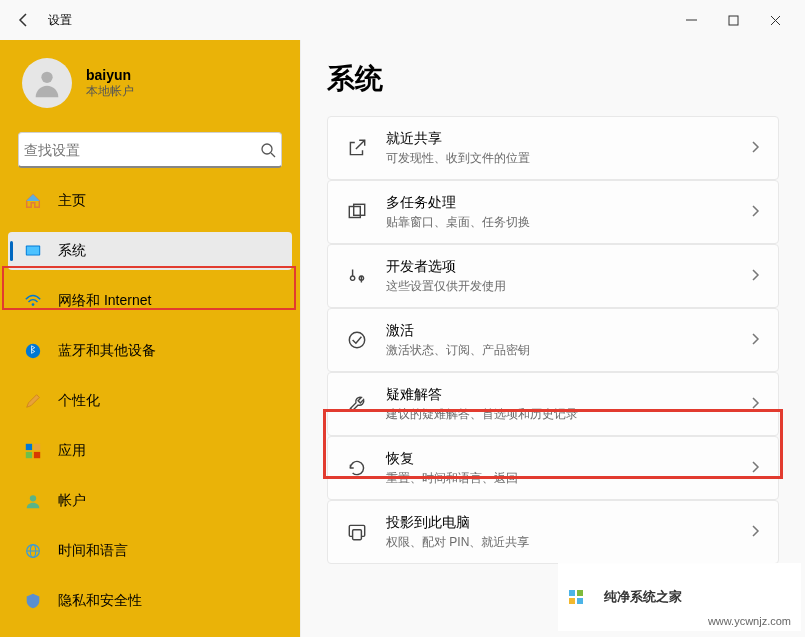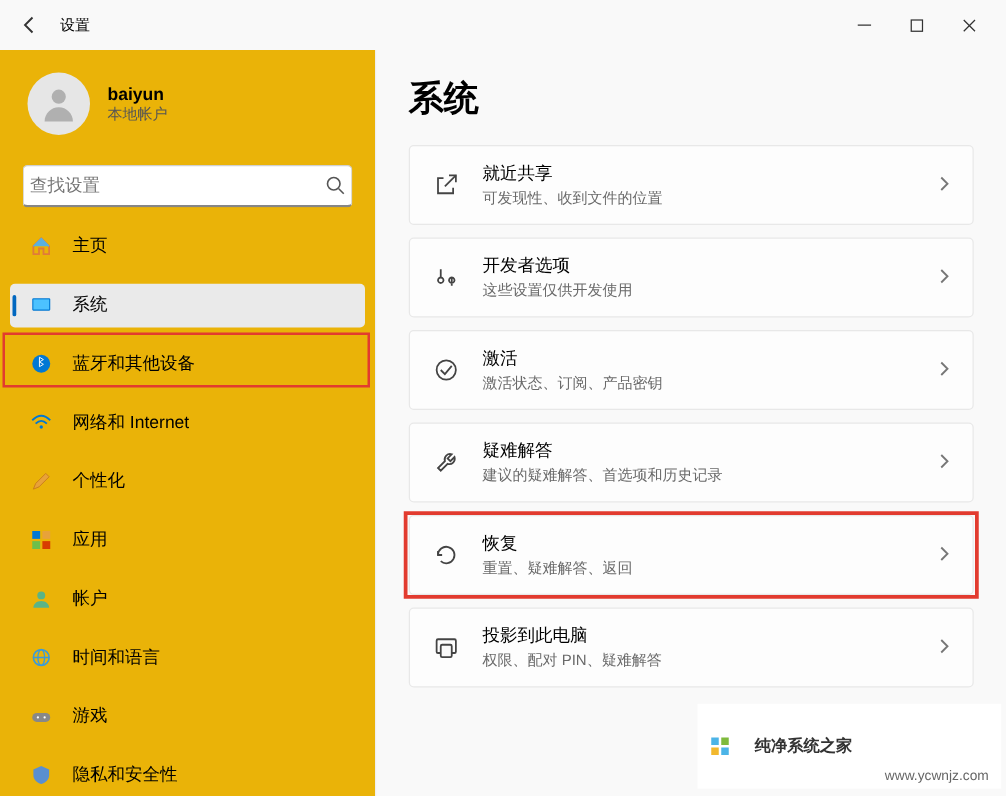--- a/index.html
+++ b/index.html
@@ -32,21 +32,21 @@
 .nav-item.active { background: #eaeaea; }
 .nav-item.active::before { content: ""; position: absolute; left: 2px; top: 9px; bottom: 9px; width: 3px; background: #0067c0; border-radius: 2px; }
 .nav-item .icon { width: 18px; height: 18px; display: flex; align-items: center; justify-content: center; }
 
 
 .red-box-sidebar { position: absolute; border: 2px solid #e23b2f; left: 2px; right: 4px; top: 226px; height: 44px; pointer-events: none; }
 
 
 .content { flex: 1; padding: 20px 26px 0 26px; overflow-y: auto; background: #f9f9f9; border-left: 1px solid rgba(0,0,0,0.04);}
 .page-title { font-size: 28px; font-weight: 600; margin-bottom: 18px; }
-.card-list { display: flex; flex-direction: column; gap: 10px; position: relative; }
+.card-list { display: flex; flex-direction: column; position: relative; }
 .card { background: #fdfdfd; border: 1px solid #e8e8e8; border-radius: 4px; height: 64px; display: flex; align-items: center; padding: 0 18px; cursor: pointer; }
 .card-icon { width: 22px; height: 22px; margin-right: 18px; color: #444; display: flex; align-items: center; justify-content: center; }
 .card-text { flex: 1; }
 .card-title { font-size: 14px; }
 .card-sub { font-size: 12px; color: #6a6a6a; margin-top: 2px; }
 .card-chevron { color: #777; font-size: 14px; }
 
 .red-box-card { position: absolute; border: 3px solid #e23b2f; left: -4px; right: -4px; pointer-events: none; }
 
 
@@ -123,35 +123,35 @@
             <svg viewBox="0 0 20 20">
               <rect x="2" y="4" width="16" height="11" rx="1" fill="#0078d4"></rect>
               <rect x="3" y="5" width="14" height="9" fill="#4cc2ff"></rect>
             </svg>
           </span>
           <span>系统</span>
         </div>
         <div class="nav-item">
           <span class="icon">
             <svg viewBox="0 0 20 20">
-              <circle cx="10" cy="10" r="8" fill="#0078d4"></circle>
-              <path d="M8 5 L13 8 L8 11 L13 14 L8 17 M8 5 V17" stroke="#fff" stroke-width="1.2" fill="none" transform="scale(0.7) translate(4 1)"></path>
-            </svg>
-          </span>
-          <span>蓝牙和其他设备</span>
-        </div>
-        <div class="nav-item">
-          <span class="icon">
-            <svg viewBox="0 0 20 20">
               <path d="M2 8 Q10 0 18 8" stroke="#0078d4" stroke-width="1.6" fill="none"></path>
               <path d="M5 11 Q10 6 15 11" stroke="#0078d4" stroke-width="1.6" fill="none"></path>
               <circle cx="10" cy="14" r="1.5" fill="#0078d4"></circle>
             </svg>
           </span>
           <span>网络和 Internet</span>
+        </div>
+        <div class="nav-item">
+          <span class="icon">
+            <svg viewBox="0 0 20 20">
+              <circle cx="10" cy="10" r="8" fill="#0078d4"></circle>
+              <path d="M8 5 L13 8 L8 11 L13 14 L8 17 M8 5 V17" stroke="#fff" stroke-width="1.2" fill="none" transform="scale(0.7) translate(4 1)"></path>
+            </svg>
+          </span>
+          <span>蓝牙和其他设备</span>
         </div>
         <div class="nav-item">
           <span class="icon">
             <svg viewBox="0 0 20 20">
               <path d="M3 17 L5 12 L14 3 L17 6 L8 15 Z" fill="#e8a23a" stroke="#c77a1a" stroke-width="0.8"></path>
             </svg>
           </span>
           <span>个性化</span>
         </div>
         <div class="nav-item">
@@ -180,30 +180,20 @@
               <circle cx="10" cy="10" r="7" fill="none" stroke="#3a9bd9" stroke-width="1.4"></circle>
               <ellipse cx="10" cy="10" rx="3" ry="7" fill="none" stroke="#3a9bd9" stroke-width="1.2"></ellipse>
               <line x1="3" y1="10" x2="17" y2="10" stroke="#3a9bd9" stroke-width="1.2"></line>
             </svg>
           </span>
           <span>时间和语言</span>
         </div>
         <div class="nav-item">
           <span class="icon">
             <svg viewBox="0 0 20 20">
-              <rect x="2" y="7" width="16" height="8" rx="4" fill="#888"></rect>
-              <circle cx="7" cy="11" r="1" fill="#fff"></circle>
-              <circle cx="13" cy="11" r="1" fill="#fff"></circle>
-            </svg>
-          </span>
-          <span>游戏</span>
-        </div>
-        <div class="nav-item">
-          <span class="icon">
-            <svg viewBox="0 0 20 20">
               <path d="M10 2 L17 5 V10 C17 14 14 17 10 18 C6 17 3 14 3 10 V5 Z" fill="#5a8fd0"></path>
             </svg>
           </span>
           <span>隐私和安全性</span>
         </div>
       </div>
     <div class="red-box-sidebar"></div>
   </div>
 
   <div class="content">
@@ -221,20 +211,35 @@
             <div class="card-title">就近共享</div>
             <div class="card-sub">可发现性、收到文件的位置</div>
           </div>
           <div class="card-chevron"><svg width="10" height="14" viewBox="0 0 10 14">
               <path d="M3 2 L8 7 L3 12" stroke="#777" stroke-width="1.5" fill="none"></path>
             </svg></div>
         </div>
         <div class="card">
           <div class="card-icon">
             <svg viewBox="0 0 20 20" stroke="#444" stroke-width="1.3" fill="none">
+              <rect x="3" y="5" width="10" height="10"></rect>
+              <rect x="7" y="3" width="10" height="10"></rect>
+            </svg>
+          </div>
+          <div class="card-text">
+            <div class="card-title">多任务处理</div>
+            <div class="card-sub">贴靠窗口、桌面、任务切换</div>
+          </div>
+          <div class="card-chevron"><svg width="10" height="14" viewBox="0 0 10 14">
+              <path d="M3 2 L8 7 L3 12" stroke="#777" stroke-width="1.5" fill="none"></path>
+            </svg></div>
+        </div>
+        <div class="card">
+          <div class="card-icon">
+            <svg viewBox="0 0 20 20" stroke="#444" stroke-width="1.3" fill="none">
               <path d="M6 4 L6 10 M6 10 a2 2 0 1 0 0.01 0 M14 16 L14 10 M14 10 a2 2 0 1 0 0.01 0"></path>
             </svg>
           </div>
           <div class="card-text">
             <div class="card-title">开发者选项</div>
             <div class="card-sub">这些设置仅供开发使用</div>
           </div>
           <div class="card-chevron"><svg width="10" height="14" viewBox="0 0 10 14">
               <path d="M3 2 L8 7 L3 12" stroke="#777" stroke-width="1.5" fill="none"></path>
             </svg></div>
@@ -271,36 +276,36 @@
         <div class="red-box-card" style="top: 293px; height: 70px;"></div>
         <div class="card">
           <div class="card-icon">
             <svg viewBox="0 0 20 20" stroke="#444" stroke-width="1.3" fill="none">
               <path d="M4 10 a6 6 0 1 1 2 4.5"></path>
               <path d="M4 7 L4 10 L7 10"></path>
             </svg>
           </div>
           <div class="card-text">
             <div class="card-title">恢复</div>
-            <div class="card-sub">重置、疑难解答、返回</div>
+            <div class="card-sub">重置、时间和语言、返回</div>
           </div>
           <div class="card-chevron"><svg width="10" height="14" viewBox="0 0 10 14">
               <path d="M3 2 L8 7 L3 12" stroke="#777" stroke-width="1.5" fill="none"></path>
             </svg></div>
         </div>
         <div class="card">
           <div class="card-icon">
             <svg viewBox="0 0 20 20" stroke="#444" stroke-width="1.3" fill="none">
               <rect x="3" y="4" width="14" height="10" rx="1"></rect>
               <rect x="6" y="8" width="8" height="9" rx="1" fill="#f9f9f9"></rect>
             </svg>
           </div>
           <div class="card-text">
             <div class="card-title">投影到此电脑</div>
-            <div class="card-sub">权限、配对 PIN、疑难解答</div>
+            <div class="card-sub">权限、配对 PIN、就近共享</div>
           </div>
           <div class="card-chevron"><svg width="10" height="14" viewBox="0 0 10 14">
               <path d="M3 2 L8 7 L3 12" stroke="#777" stroke-width="1.5" fill="none"></path>
             </svg></div>
         </div>
       </div>
   </div>
 </div>
 
 <div class="watermark">

